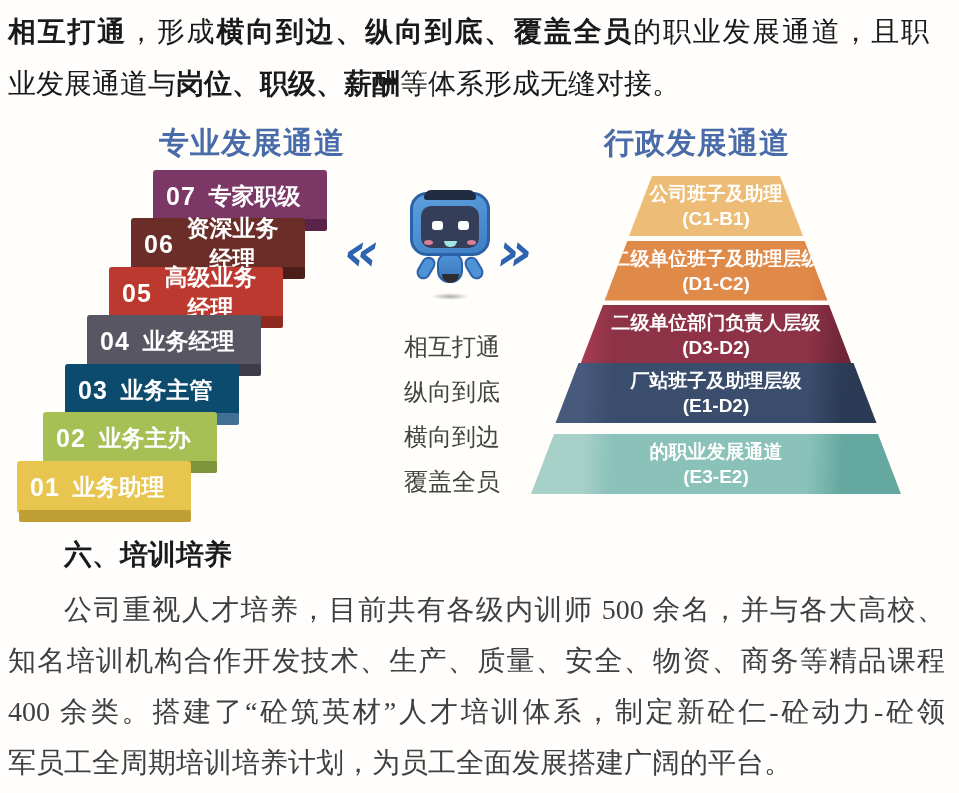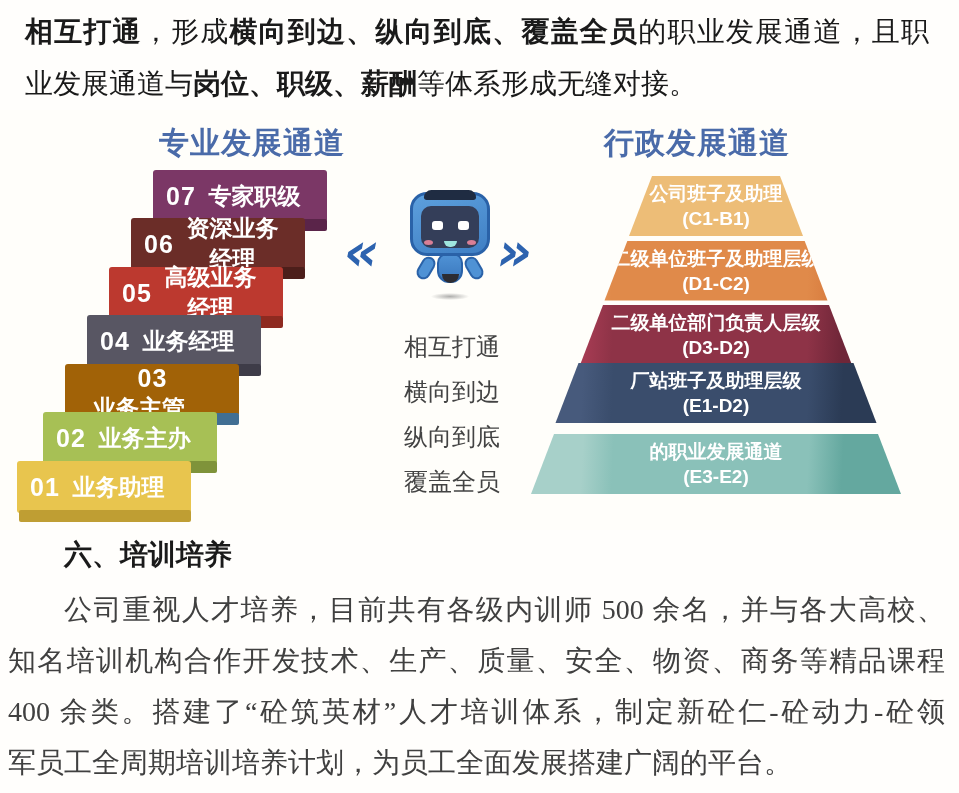--- a/index.html
+++ b/index.html
@@ -1,21 +1,21 @@
 <!DOCTYPE html>
 <html><head>
 <meta charset="utf-8">
 <style>
   html,body{margin:0;padding:0;}
   body{
     width:959px;height:793px;overflow:hidden;background:#fffefc;
     font-family:"Liberation Serif","DejaVu Serif",serif;
   }
   
-  .intro{margin:6px 30px 0 25px;font-size:28px;line-height:52px;color:#1a1a1a;}
+  .intro{margin:6px 30px 0 8px;font-size:28px;line-height:52px;color:#1a1a1a;}
   .t-line{text-align:justify;text-align-last:justify;}
   .t-line.no-stretch{text-align-last:auto;}
   .b{font-weight:bold;}
   
   .diagram{position:relative;width:959px;height:420px;background:#fffefa;}
   .chan-title{
     position:absolute;top:13px;width:200px;text-align:center;
     font-family:"Liberation Sans","DejaVu Sans",sans-serif;
     font-size:30px;font-weight:bold;letter-spacing:1px;
   }
@@ -100,21 +100,21 @@
     <span class="step-label">资深业务经理</span>
   </div>
   <div class="step" style="top: 157px; left: 109px; background: rgb(188, 57, 47); --sh: #8e2a20; z-index: 4;">
     <span class="step-num">05</span>
     <span class="step-label">高级业务经理</span>
   </div>
   <div class="step" style="top: 205px; left: 87px; background: rgb(88, 86, 99); --sh: #3e3c48; z-index: 5;">
     <span class="step-num">04</span>
     <span class="step-label">业务经理</span>
   </div>
-  <div class="step" style="top: 254px; left: 65px; background: #a16207; --sh: #416f93; z-index: 6; flex-direction: column;">
+  <div class="step" style="top: 254px; left: 65px; background: #0c4a6e; --sh: #416f93; z-index: 6;">
     <span class="step-num">03</span>
     <span class="step-label">业务主管</span>
   </div>
   <div class="step" style="top: 302px; left: 43px; background: rgb(167, 192, 85); --sh: #7f933a; z-index: 7;">
     <span class="step-num">02</span>
     <span class="step-label">业务主办</span>
   </div>
   <div class="step" style="top: 351px; left: 17px; background: rgb(232, 197, 78); --sh: #bf9e33; z-index: 8;">
     <span class="step-num">01</span>
     <span class="step-label">业务助理</span>
@@ -134,22 +134,22 @@
     <div class="r-cheek r"></div>
     <div class="r-mouth"></div>
     <div class="r-shadow"></div>
   </div>
 
   <div class="chev left" style="color: rgb(45, 99, 175);">«</div>
   <div class="chev right" style="color: rgb(45, 99, 175);">»</div>
 
   <div class="slogan">
     <div>相互打通</div>
+    <div>纵向到底</div>
     <div>横向到边</div>
-    <div>纵向到底</div>
     <div>覆盖全员</div>
   </div>
 
   <div class="pyramid">
     <div class="pyr-layer" style="top: 0px; clip-path: polygon(126px 0px, 254px 0px, 277px 100%, 103px 100%); background: linear-gradient(93deg, rgb(226, 162, 79) 0%, rgb(226, 162, 79) 15%, rgb(237, 189, 119) 23%, rgb(237, 189, 119) 74%, rgb(217, 150, 74) 83%, rgb(217, 150, 74) 100%);">
       <span>公司班子及助理</span>
       <span>(C1-B1)</span>
     </div>
     <div class="pyr-layer" style="top: 64.5px; clip-path: polygon(101.5px 0px, 278.5px 0px, 301.5px 100%, 78.5px 100%); background: linear-gradient(93deg, rgb(235, 168, 110) 0%, rgb(235, 168, 110) 15%, rgb(224, 138, 74) 23%, rgb(224, 138, 74) 74%, rgb(212, 118, 58) 83%, rgb(212, 118, 58) 100%);">
       <span>二级单位班子及助理层级</span>

